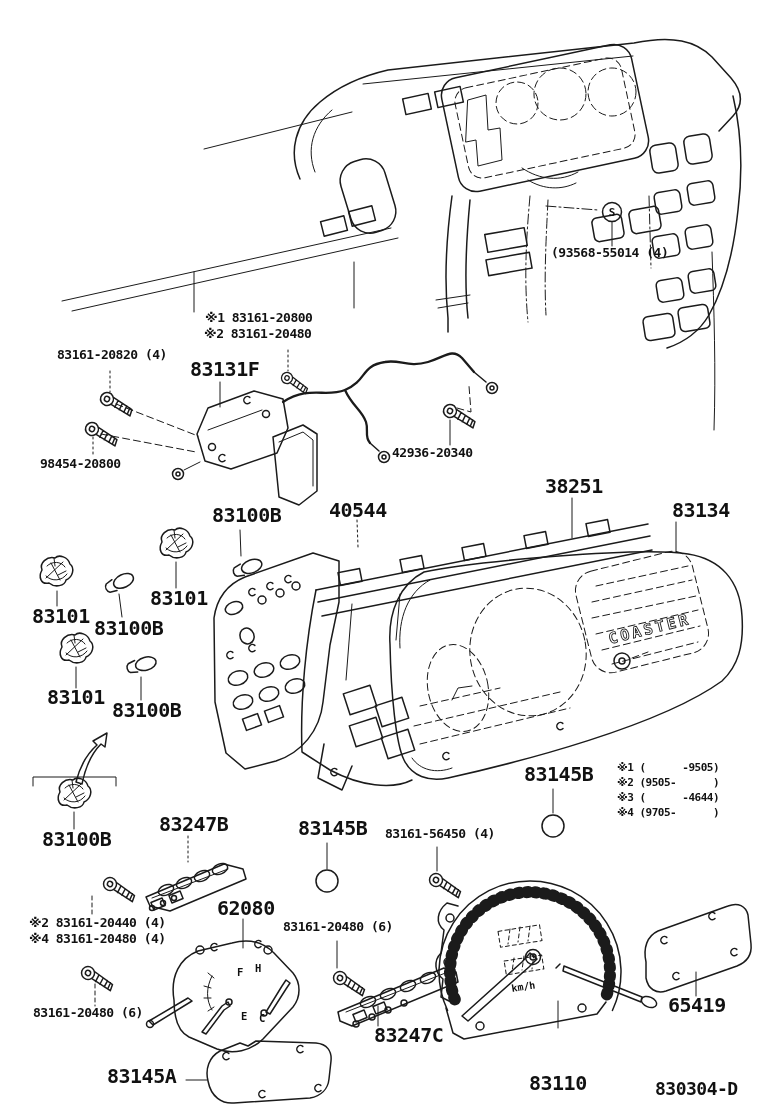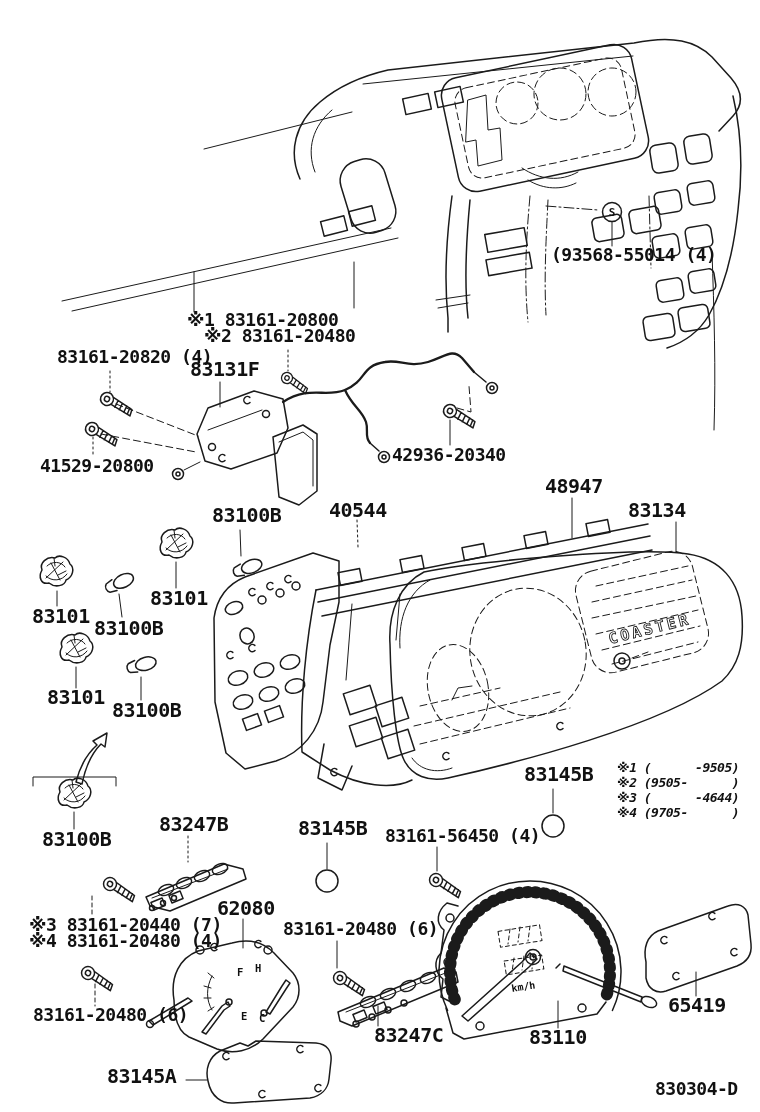--- a/index.html
+++ b/index.html
@@ -9,25 +9,25 @@
   svg *{fill:none;stroke:#1b1b1b;stroke-width:1.5;stroke-linecap:round;stroke-linejoin:round;}
   svg .thin{stroke-width:1;}
   svg .thick{stroke-width:2.3;}
   svg .dash{stroke-dasharray:7 4;}
   svg .dash2{stroke-dasharray:4 3;}
   svg .dot{stroke-dasharray:2 3;}
   svg .dashdot{stroke-dasharray:10 3 2 3;}
   svg .ticks{stroke-width:12;stroke-dasharray:2 6.8;}
   svg text{stroke:none;fill:#111;font-family:"DejaVu Sans Mono","DejaVu Sans",monospace;font-weight:bold;}
   svg text.outline{fill:none;stroke:#222;stroke-width:0.9;letter-spacing:3px;font-size:15px;}
-  .lbl{position:absolute;font-weight:bold;font-size:18px;line-height:1;color:#111;
+  .lbl{position:absolute;font-weight:bold;font-size:13px;line-height:1;color:#111;
        white-space:pre;letter-spacing:-0.5px;}
   .lg{font-size:20px;}
   .md{font-size:18px;}
-  .sm{font-size:13px;line-height:15px;letter-spacing:-0.5px;font-style:italic;}
+  .sm{font-size:11px;line-height:15px;letter-spacing:-0.5px;}
 </style>
 </head>
 <body>
 
 <div id="canvas">
 
 <svg width="760" height="1112" viewBox="0 0 760 1112">
   <defs>
     <g id="sw">
           <circle r="6.5"></circle>
@@ -283,47 +283,47 @@
         <use href="#cm" transform="translate(300,1049)"></use>
     <use href="#cm" transform="translate(262,1094)"></use>
         <use href="#cm" transform="translate(318,1088)"></use>
     <path class="thin" d="M186,1080 L207,1080"></path>
   </g>
 
   <text x="612" y="216" text-anchor="middle" font-size="11">S</text>
 </svg>
 
 <div class="lbl" style="left:551px;top:246px">(93568-55014 (4)</div>
-<div class="lbl" style="left:187px;top:311px">※1 83161-20800</div>
+<div class="lbl" style="left:205px;top:311px">※1 83161-20800</div>
 <div class="lbl" style="left:204px;top:327px">※2 83161-20480</div>
 <div class="lbl" style="left:57px;top:348px">83161-20820 (4)</div>
 <div class="lbl lg" style="left:190px;top:359px">83131F</div>
-<div class="lbl" style="left:40px;top:457px">41529-20800</div>
+<div class="lbl" style="left:40px;top:457px">98454-20800</div>
 <div class="lbl" style="left:392px;top:446px">42936-20340</div>
 <div class="lbl lg" style="left:212px;top:505px">83100B</div>
 <div class="lbl lg" style="left:329px;top:500px">40544</div>
-<div class="lbl lg" style="left:545px;top:476px">48947</div>
-<div class="lbl lg" style="left:628px;top:500px">83134</div>
+<div class="lbl lg" style="left:545px;top:476px">38251</div>
+<div class="lbl lg" style="left:672px;top:500px">83134</div>
 <div class="lbl lg" style="left:32px;top:606px">83101</div>
 <div class="lbl lg" style="left:94px;top:618px">83100B</div>
 <div class="lbl lg" style="left:150px;top:588px">83101</div>
 <div class="lbl lg" style="left:47px;top:687px">83101</div>
 <div class="lbl lg" style="left:112px;top:700px">83100B</div>
 <div class="lbl lg" style="left:42px;top:829px">83100B</div>
 <div class="lbl lg" style="left:159px;top:814px">83247B</div>
 <div class="lbl lg" style="left:298px;top:818px">83145B</div>
 <div class="lbl" style="left:385px;top:827px">83161-56450 (4)</div>
 <div class="lbl lg" style="left:524px;top:764px">83145B</div>
 <div class="lbl lg" style="left:217px;top:898px">62080</div>
-<div class="lbl" style="left:29px;top:916px">※3 83161-20440 (7)</div>
+<div class="lbl" style="left:29px;top:916px">※2 83161-20440 (4)</div>
 <div class="lbl" style="left:29px;top:932px">※4 83161-20480 (4)</div>
 <div class="lbl" style="left:33px;top:1006px">83161-20480 (6)</div>
 <div class="lbl" style="left:283px;top:920px">83161-20480 (6)</div>
 <div class="lbl lg" style="left:374px;top:1025px">83247C</div>
-<div class="lbl lg" style="left:529px;top:1027px">83110</div>
+<div class="lbl lg" style="left:529px;top:1073px">83110</div>
 <div class="lbl lg" style="left:668px;top:995px">65419</div>
 <div class="lbl lg" style="left:107px;top:1066px">83145A</div>
 
 <div class="lbl sm" style="left:617px;top:760px">※1 (      -9505)</div>
 <div class="lbl sm" style="left:617px;top:775px">※2 (9505-      )</div>
 <div class="lbl sm" style="left:617px;top:790px">※3 (      -4644)</div>
 <div class="lbl sm" style="left:617px;top:805px">※4 (9705-      )</div>
 
 <div class="lbl md" style="left:655px;top:1080px">830304-D</div>
 

